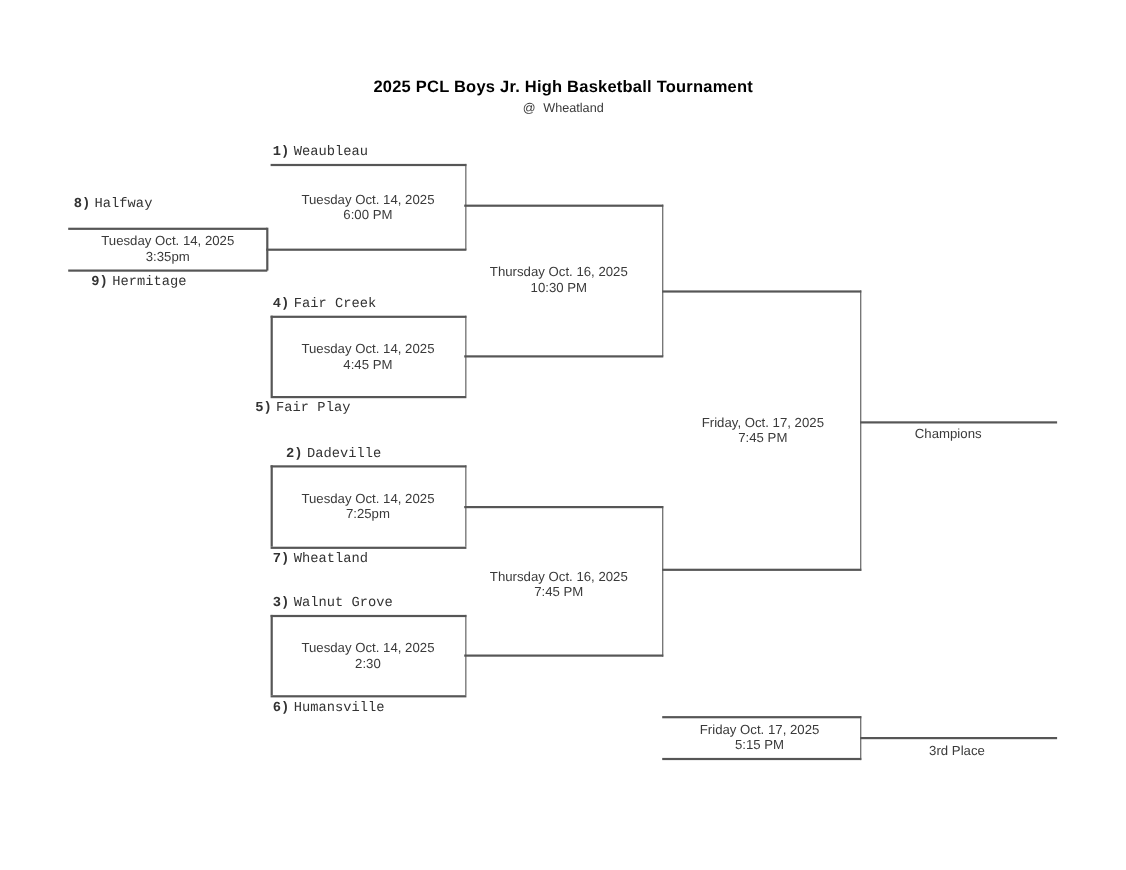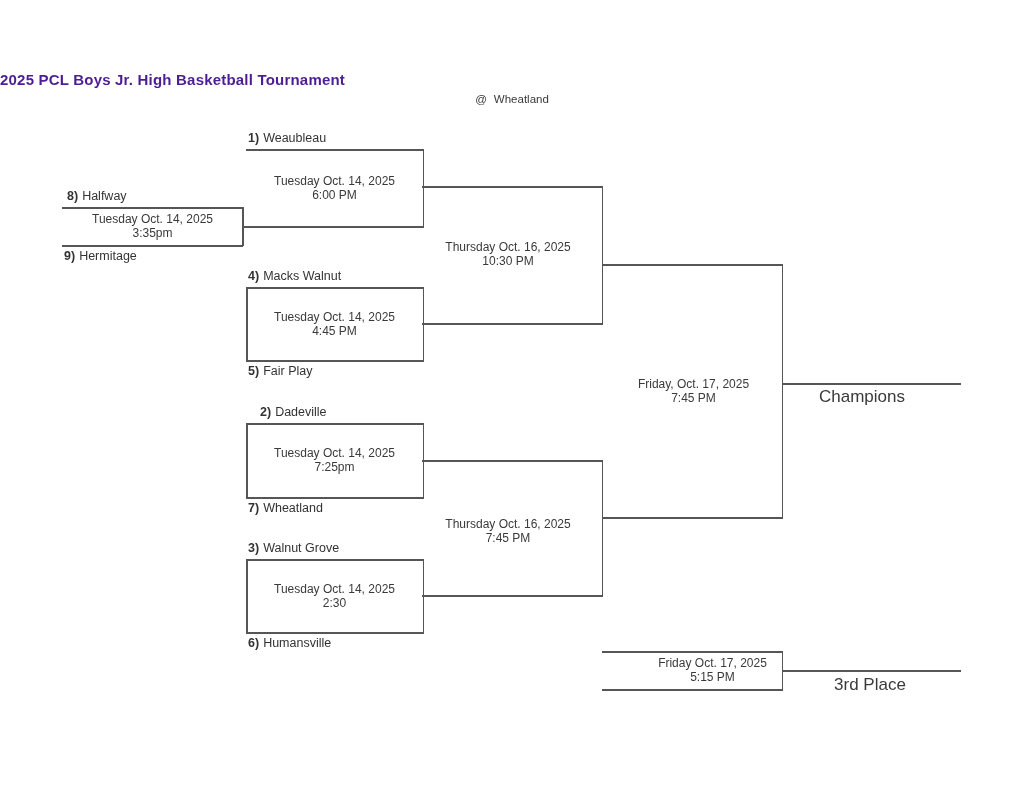--- a/index.html
+++ b/index.html
@@ -6,54 +6,55 @@
   html, body { background: #ffffff; }
   body {
     width: 1024px; height: 791px; position: relative; overflow: hidden;
     font-family: "Liberation Sans", "DejaVu Sans", sans-serif;
     color: #333333;
   }
   .hline { position: absolute; height: 1.5px; background: #565656; }
   .vline { position: absolute; width: 1.5px; background: #565656; }
   .title {
     position: absolute; left: 0; top: 71px; width: 1024px;
-    text-align: left; font-size: 15px; font-weight: bold; color: #4c1d95;
+    text-align: center; font-size: 15px; font-weight: bold; color: #000000;
     letter-spacing: 0.2px;
   }
   .subtitle {
     position: absolute; left: 0; top: 93px; width: 1024px;
     text-align: center; font-size: 11.5px; color: #3a3a3a;
   }
   .subtitle .at { margin-right: 7px; }
   .team {
     position: absolute; font-size: 12.5px; color: #333333; white-space: nowrap;
     line-height: 15px;
+    font-family: Liberation Mono, monospace;
   }
   .team .seed { font-weight: bold; margin-right: 4px; }
   .sched {
     position: absolute; text-align: center; font-size: 12px; color: #3a3a3a;
     line-height: 14px;
   }
   .result-label {
-    position: absolute; font-size: 17px; color: #3a3a3a; text-align: center;
+    position: absolute; font-size: 12px; color: #3a3a3a; text-align: center;
     white-space: nowrap;
   }
 </style>
 </head>
 <body>
 
 <div class="title">2025 PCL Boys Jr. High Basketball Tournament</div>
 <div class="subtitle">
   <span class="at">@</span><span>Wheatland</span>
 </div>
 
-<div class="team" style="left:67px; top:189px;">
+<div class="team" style="left:67px; top:178px;">
   <span class="seed">8)</span><span>Halfway</span>
 </div>
-<div class="team" style="left:64px; top:249px;">
+<div class="team" style="left:83px; top:249px;">
   <span class="seed">9)</span><span>Hermitage</span>
 </div>
 <div class="hline" style="left:62px; top:207px; width:181px;"></div>
 <div class="hline" style="left:62px; top:245px; width:181px;"></div>
 <div class="vline" style="left:242px; top:207px; height:39px;"></div>
 <div class="sched" style="left:62px; top:212px; width:181px;">
   <div>Tuesday Oct. 14, 2025</div>
   <div>3:35pm</div>
 </div>
 
@@ -64,23 +65,23 @@
 </div>
 <div class="hline" style="left:246px; top:149px; width:178px;"></div>
 <div class="vline" style="left:422.5px; top:149px; height:78px;"></div>
 <div class="sched" style="left:246px; top:174px; width:177px;">
   <div>Tuesday Oct. 14, 2025</div>
   <div>6:00 PM</div>
 </div>
 <div class="hline" style="left:422px; top:186px; width:181px;"></div>
 
 <div class="team" style="left:248px; top:269px;">
-  <span class="seed">4)</span><span>Macks Walnut</span>
+  <span class="seed">4)</span><span>Fair Creek</span>
 </div>
-<div class="team" style="left:248px; top:364px;text-align:right;">
+<div class="team" style="left:232px; top:364px;text-align:right;">
   <span class="seed">5)</span><span>Fair Play</span>
 </div>
 <div class="hline" style="left:246px; top:287px; width:178px;"></div>
 <div class="hline" style="left:246px; top:360px; width:178px;"></div>
 <div class="vline" style="left:246px; top:287px; height:73px;"></div>
 <div class="vline" style="left:422.5px; top:287px; height:73px;"></div>
 <div class="sched" style="left:246px; top:310px; width:177px;">
   <div>Tuesday Oct. 14, 2025</div>
   <div>4:45 PM</div>
 </div>
@@ -136,18 +137,18 @@
 <div class="sched" style="left:605px; top:377px; width:177px;">
   <div>Friday, Oct. 17, 2025</div>
   <div>7:45 PM</div>
 </div>
 <div class="hline" style="left:781.5px; top:383px; width:179px;"></div>
 <div class="result-label" style="left:812px; top:387px; width:100px;">Champions</div>
 
 <div class="hline" style="left:602px; top:651px; width:181px;"></div>
 <div class="hline" style="left:602px; top:689px; width:181px;"></div>
 <div class="vline" style="left:781.5px; top:651px; height:39.5px;"></div>
-<div class="sched" style="left:622px; top:656px; width:181px;">
+<div class="sched" style="left:600px; top:656px; width:181px;">
   <div>Friday Oct. 17, 2025</div>
   <div>5:15 PM</div>
 </div>
 <div class="hline" style="left:781.5px; top:670px; width:179px;"></div>
 <div class="result-label" style="left:820px; top:675px; width:100px;">3rd Place</div>
 
 </body></html>

